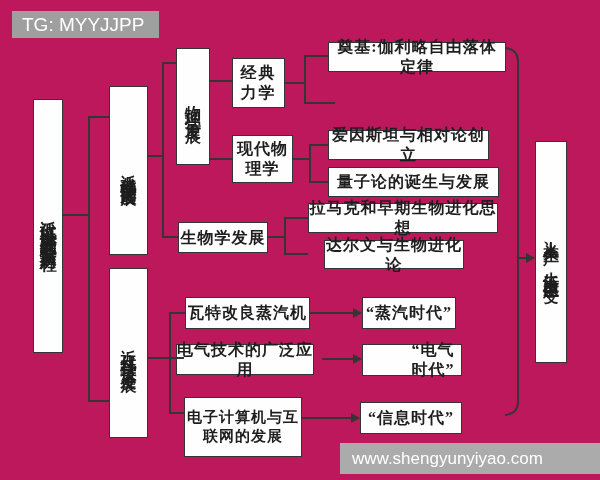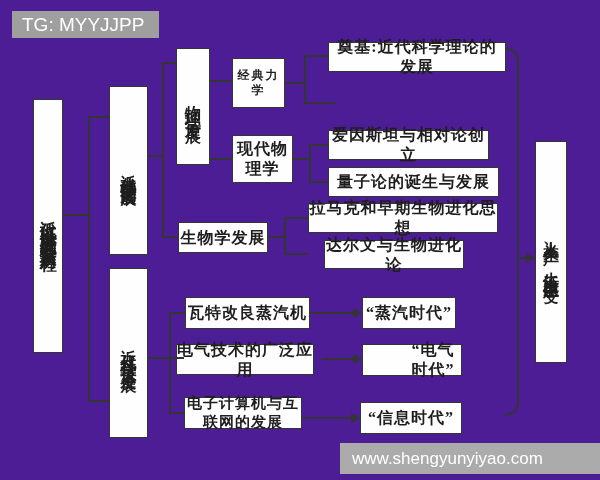--- a/index.html
+++ b/index.html
@@ -1,17 +1,17 @@
 <!DOCTYPE html>
 <html><head>
 <meta charset="utf-8">
 <style>
   html,body{margin:0;padding:0;background:#ffffff;}
   .stage{
-    position:relative;width:600px;height:480px;background:#4c1d95;overflow:hidden;
+    position:relative;width:600px;height:480px;background:#be185d;overflow:hidden;
     font-family:"Liberation Serif", serif;color:#1e1e1e;
   }
   .box{
     position:absolute;border:1.5px solid #353535;background:#fefefe;
     box-sizing:border-box;display:flex;align-items:center;justify-content:center;
     text-align:center;font-weight:600;line-height:1.25;
   }
   .vtext{writing-mode:vertical-rl;text-orientation:upright;}
   .hline{position:absolute;height:2px;background:#353535;}
   .vline{position:absolute;width:2px;background:#353535;}
@@ -30,35 +30,35 @@
 <div class="stage">
 
   <div class="graybar" style="left:12px;top:11px;width:137px;height:27px;font-size:19px;padding-left:10px;">TG: MYYJJPP</div>
 
   <div class="box vtext" style="left:33px;top:99px;width:30px;height:254px;font-size:17px;letter-spacing:3px;">近代以来世界的科学发展历程</div>
 
   <div class="box vtext" style="left:109px;top:86px;width:39px;height:169px;font-size:16px;letter-spacing:2px;">近代科学理论的发展</div>
   <div class="box vtext" style="left:109px;top:268px;width:39px;height:170px;font-size:16px;letter-spacing:4px;">近代科学技术发展</div>
 
   <div class="box vtext" style="left:176px;top:48px;width:34px;height:117px;font-size:16px;letter-spacing:6px;">物理学发展</div>
-  <div class="box" style="left:232px;top:58px;width:53px;height:50px;font-size:12px;letter-spacing:2px;">经典力学</div>
+  <div class="box" style="left:232px;top:58px;width:53px;height:50px;font-size:16px;letter-spacing:2px;">经典力学</div>
   <div class="box" style="left:178px;top:222px;width:90px;height:31px;font-size:16px;letter-spacing:1px;">生物学发展</div>
   <div class="box" style="left:232px;top:135px;width:61px;height:48px;font-size:16px;letter-spacing:1px;">现代物理学</div>
 
-  <div class="box leaf" style="left:328px;top:42px;width:178px;height:30px;">奠基:近代科学理论的发展</div>
+  <div class="box leaf" style="left:328px;top:42px;width:178px;height:30px;">奠基:伽利略自由落体定律</div>
   <div class="box leaf" style="left:328px;top:130px;width:161px;height:30px;">爱因斯坦与相对论创立</div>
   <div class="box leaf" style="left:328px;top:167px;width:171px;height:30px;">量子论的诞生与发展</div>
   <div class="box leaf" style="left:308px;top:203px;width:190px;height:30px;">拉马克和早期生物进化思想</div>
   <div class="box leaf" style="left:308px;top:240px;width:140px;height:29px;margin-left:16px;">达尔文与生物进化论</div>
 
   <div class="box leaf" style="left:185px;top:297px;width:125px;height:32px;">瓦特改良蒸汽机</div>
   <div class="box era" style="left:362px;top:297px;width:94px;height:32px;">“蒸汽时代”</div>
   <div class="box leaf" style="left:176px;top:344px;width:138px;height:31px;">电气技术的广泛应用</div>
   <div class="box era" style="left:362px;top:344px;width:100px;height:32px;padding-left:42px;">“电气时代”</div>
-  <div class="box leaf" style="left:184px;top:397px;width:118px;height:32px;font-size:15px;">电子计算机与互联网的发展</div>
+  <div class="box leaf" style="left:184px;top:397px;width:118px;height:60px;font-size:15px;">电子计算机与互联网的发展</div>
   <div class="box era" style="left:360px;top:402px;width:102px;height:32px;">“信息时代”</div>
 
   <div class="box vtext" style="left:535px;top:141px;width:32px;height:222px;font-size:16px;letter-spacing:3px;">人类生产、生活发生巨变</div>
 
   <div class="hline" style="left:63px;top:214px;width:25px;"></div>
   <div class="vline" style="left:88px;top:116px;height:286px;"></div>
   <div class="hline" style="left:88px;top:116px;width:21px;"></div>
   <div class="hline" style="left:88px;top:400px;width:21px;"></div>
 
   <div class="hline" style="left:148px;top:155px;width:16px;"></div>

